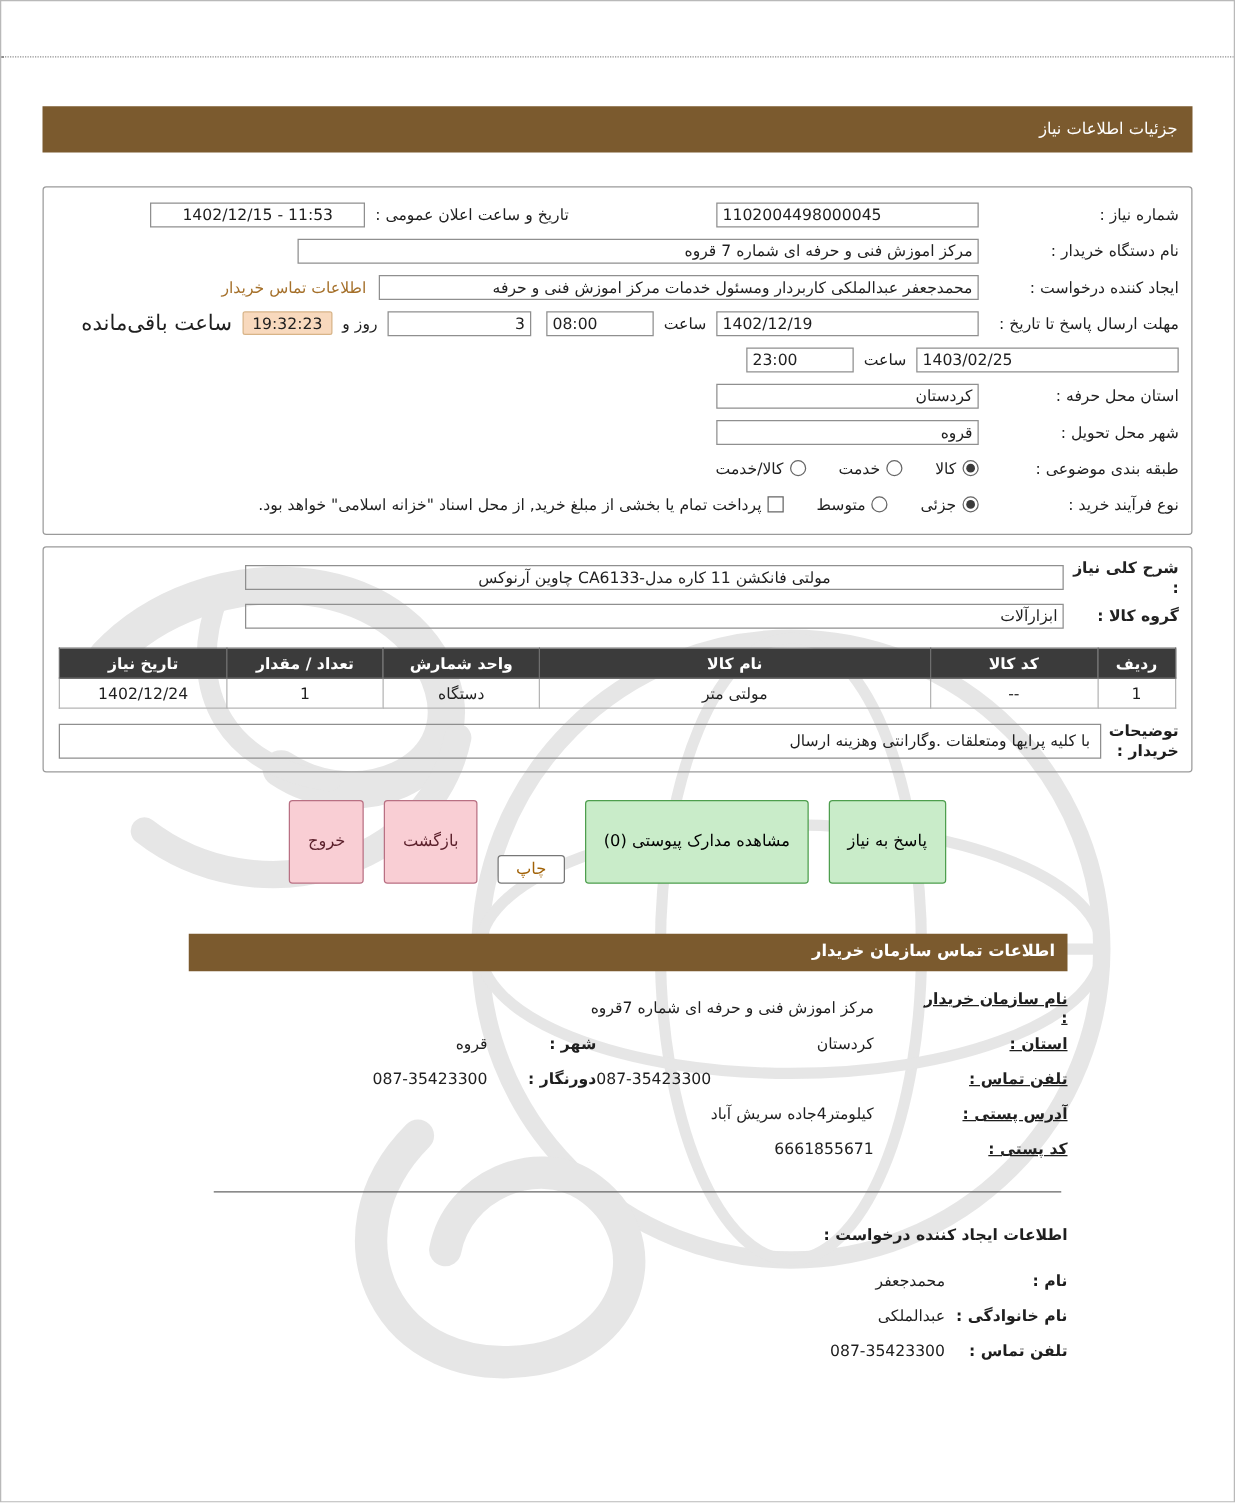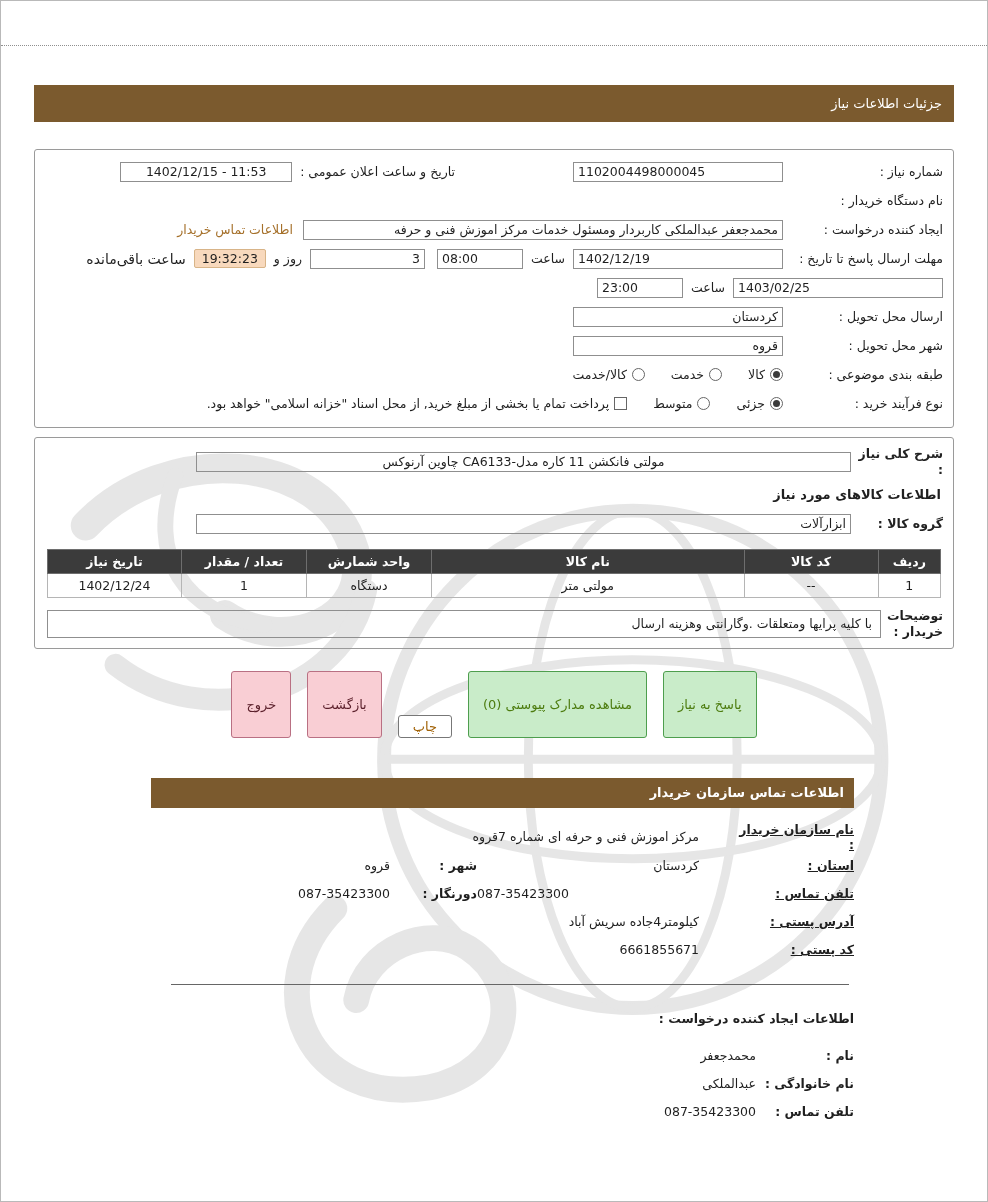--- a/index.html
+++ b/index.html
@@ -35,41 +35,41 @@
   }
   .w86{width:86px;} .w115{width:115px; margin-right:12px;} .w172{width:172px; margin-right:8px;}
   .w182{width:210px;} .w480{width:480px;} .w545{width:545px;} .w655{width:655px;}
   .ltr{direction:ltr; justify-content:flex-start;}
   .c{justify-content:center;}
   .sep{margin:0 8px; font-size:12.5px;}
 
   .link{color:#a5702a; margin-right:10px; cursor:pointer; font-size:12.5px;}
 
   .badge{background:#f8d9bd; border:1px solid #d8b488; border-radius:2px; padding:1px 7px; font-size:12.5px; direction:ltr;}
-  .rem{margin-right:8px; font-size:14px;}
+  .rem{margin-right:8px; font-size:17px;}
 
   .choice{display:inline-flex; align-items:center; gap:5px; margin-left:26px; font-size:12.5px; cursor:pointer;}
   .radio{width:11px; height:11px; border:1px solid #666; border-radius:50%; background:#fff; position:relative; flex:0 0 auto;}
   .radio.checked::after{content:""; position:absolute; inset:2px; border-radius:50%; background:#3b3b3b;}
   .cbox{width:11px; height:11px; border:1px solid #666; background:#fff; flex:0 0 auto;}
 
   .sec-title{font-weight:bold; margin:10px 2px 8px; font-size:13px;}
 
   table.items{width:calc(100% - 4px); margin:12px 2px 10px; border-collapse:collapse; font-size:12.5px;}
   table.items th{background:#3b3b3b; color:#fff; font-weight:bold; border:1px solid #6e6e6e; padding:4px 6px; text-align:center;}
   table.items td{border:1px solid #b5b5b5; padding:4px 6px; text-align:center; background:transparent;}
   .th-row{width:7%;} .th-code{width:15%;} .th-name{width:35%;} .th-unit{width:14%;} .th-qty{width:14%;} .th-date{width:15%;}
 
   .notes-row{display:flex; align-items:center; min-height:28px; margin-top:4px;}
   .notes-lab{width:62px; font-weight:bold; font-size:12.5px; line-height:1.25;}
   .notes-box{flex:1; border:1px solid #8f8f8f; height:26px; display:flex; align-items:center; padding:0 8px; margin-left:2px; font-size:12.5px;}
 
   .btnrow{display:flex; justify-content:center; gap:16px; margin-top:22px;}
   .btn{font-family:inherit; font-size:13px; border-radius:3px; padding:3px 14px; border:1px solid; cursor:pointer;}
-  .btn.green{background:#c9ecc9; border-color:#4e9e4e; color:#4d7c0f;}
+  .btn.green{background:#c9ecc9; border-color:#4e9e4e; color:#000000;}
   .btn.white{background:#fff; border-color:#777; color:#a16207;margin-top:44px;}
   .btn.pink{background:#f9ced4; border-color:#b97083; color:#5a1f2a;}
 
   .cbar{
     margin:40px 133px 0 150px; height:30px; background:#7b5a2e; color:#fff; font-weight:bold;
     display:flex; align-items:center; padding:0 10px; box-sizing:border-box; font-size:13px;
   }
   .cbody{margin:14px 133px 0 150px; font-size:12.5px;}
   .crow{display:flex; align-items:center; min-height:28px;}
   .clab{width:122px; font-weight:bold;text-decoration:underline;}
@@ -110,20 +110,21 @@
 
     <div class="frow">
       <span class="lab">شماره نیاز :</span>
       <span class="inp w182 ltr">1102004498000045</span>
       <span class="lab2">تاریخ و ساعت اعلان عمومی :</span>
       <span class="inp w172 ltr c">1402/12/15 - 11:53</span>
     </div>
 
     <div class="frow">
       <span class="lab">نام دستگاه خریدار :</span>
+      <span class="inp w545">مرکز اموزش فنی و حرفه ای شماره 7 قروه</span>
     </div>
 
     <div class="frow">
       <span class="lab">ایجاد کننده درخواست :</span>
       <span class="inp w480">محمدجعفر  عبدالملکی  کاربردار ومسئول خدمات مرکز اموزش فنی و حرفه</span>
       <span class="link">اطلاعات تماس خریدار</span>
     </div>
 
     <div class="frow">
       <span class="lab">مهلت ارسال پاسخ تا تاریخ :</span>
@@ -136,21 +137,21 @@
       <span class="rem">ساعت باقی‌مانده</span>
     </div>
 
     <div class="frow">
       <span class="inp w182 ltr">1403/02/25</span>
       <span class="sep">ساعت</span>
       <span class="inp w86 ltr">23:00</span>
     </div>
 
     <div class="frow">
-      <span class="lab">ارسال محل تحویل :</span>
+      <span class="lab">استان محل حرفه :</span>
       <span class="inp w182">کردستان</span>
     </div>
 
     <div class="frow">
       <span class="lab">شهر محل تحویل :</span>
       <span class="inp w182">قروه</span>
     </div>
 
     <div class="frow">
       <span class="lab">طبقه بندی موضوعی :</span>
@@ -186,21 +187,20 @@
 
   </div>
 
   <div class="box box2">
 
     <div class="frow">
       <span class="lab blab w92">شرح کلی نیاز :</span>
       <span class="inp w655 c">مولتی فانکشن 11 کاره مدل-CA6133 چاوین آرنوکس</span>
     </div>
 
-    <div class="sec-title">اطلاعات کالاهای مورد نیاز</div>
 
     <div class="frow">
       <span class="lab blab w92">گروه کالا :</span>
       <span class="inp w655">ابزارآلات</span>
     </div>
 
     <table class="items">
       <thead>
         <tr>
           <th class="th-row">ردیف</th>

